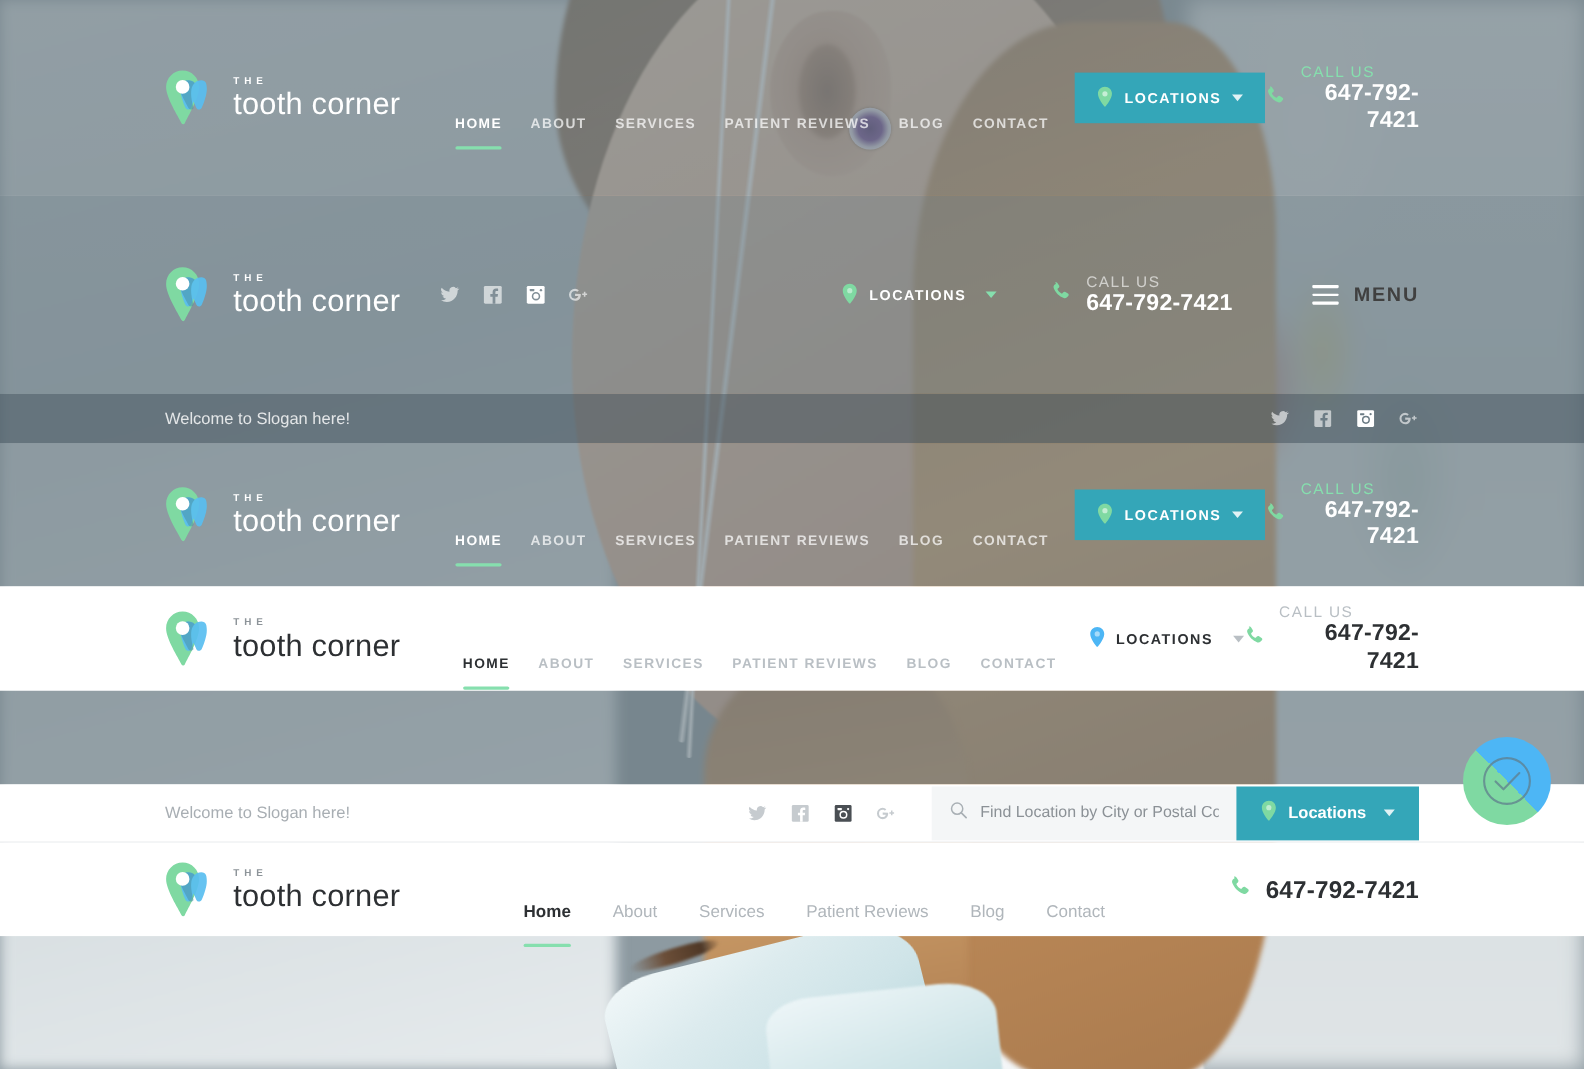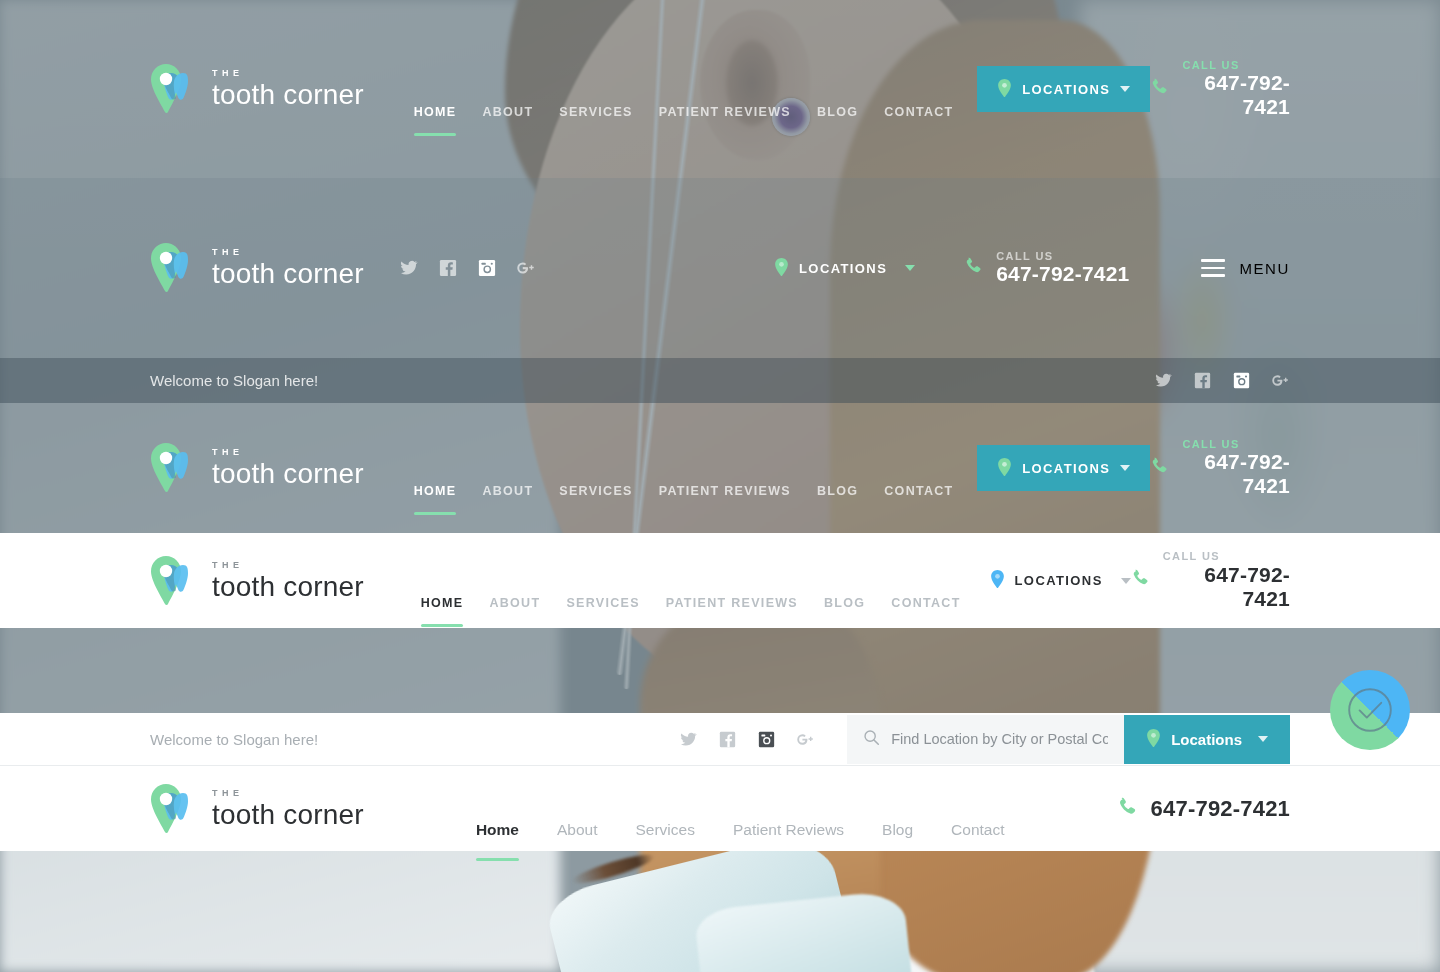--- a/index.html
+++ b/index.html
@@ -198,37 +198,37 @@
   .loc-plain.on-dark { color: #ffffff; }
   .loc-plain.on-light { color: #2d3033; }
   .caret { width: 0; height: 0; border-left: 5px solid transparent; border-right: 5px solid transparent; }
   .caret-white { border-top: 6px solid rgba(255,255,255,.85); }
   .caret-green { border-top: 6px solid #86dfae; }
   .caret-grey  { border-top: 6px solid #b9bfc4; }
 
   
   .call { display: flex; align-items: center; gap: 12px; }
   .call-txt { display: flex; flex-direction: column; line-height: 1.15; }
-  .call-lbl { font-size: 11px; letter-spacing: 1.4px; font-weight: 700; }
+  .call-lbl { font-size: 14px; letter-spacing: 1.4px; font-weight: 400; }
   .call-num { font-size: 21px; font-weight: 700; letter-spacing: .2px; text-align: right; }
   .call-on-dark .call-lbl { color: #86dfae; }
   .call-on-dark .call-num { color: #ffffff; }
   .call-on-light .call-lbl { color: #b9bfc4; }
   .call-on-light .call-num { color: #2d3033; }
 
   
   .socials { display: flex; align-items: center; gap: 19px; }
   .soc { width: 20px; height: 20px; display: flex; align-items: center; justify-content: center; cursor: pointer; }
   .soc svg { display: block; }
 
   
   .menu-tog { display: flex; align-items: center; gap: 14px; cursor: pointer; }
   .burger { width: 24px; display: flex; flex-direction: column; gap: 5px; }
   .burger i { display: block; height: 2.5px; background: #fff; border-radius: 1px; }
-  .menu-lbl { color: #000000; font-size: 15px; font-weight: 400; letter-spacing: 1.6px; }
+  .menu-lbl { color: #404040; font-size: 18px; font-weight: 700; letter-spacing: 1.6px; }
 
   
   .slogan-dark { color: rgba(255,255,255,.82); font-size: 15px; }
   .slogan-light { color: #a8aeb3; font-size: 15px; }
 
   
   .searchbox {
     display: flex; align-items: center; height: 49px;
     background: #f4f6f7; padding: 0 16px; gap: 11px; width: 277px; cursor: text;
   }

